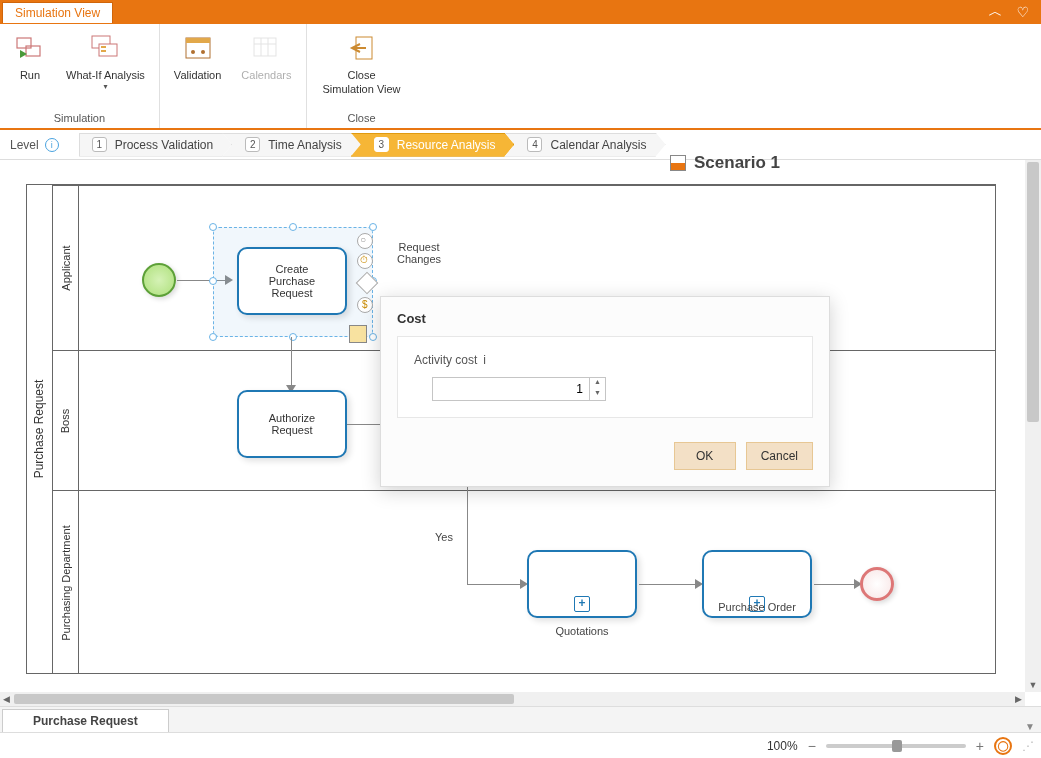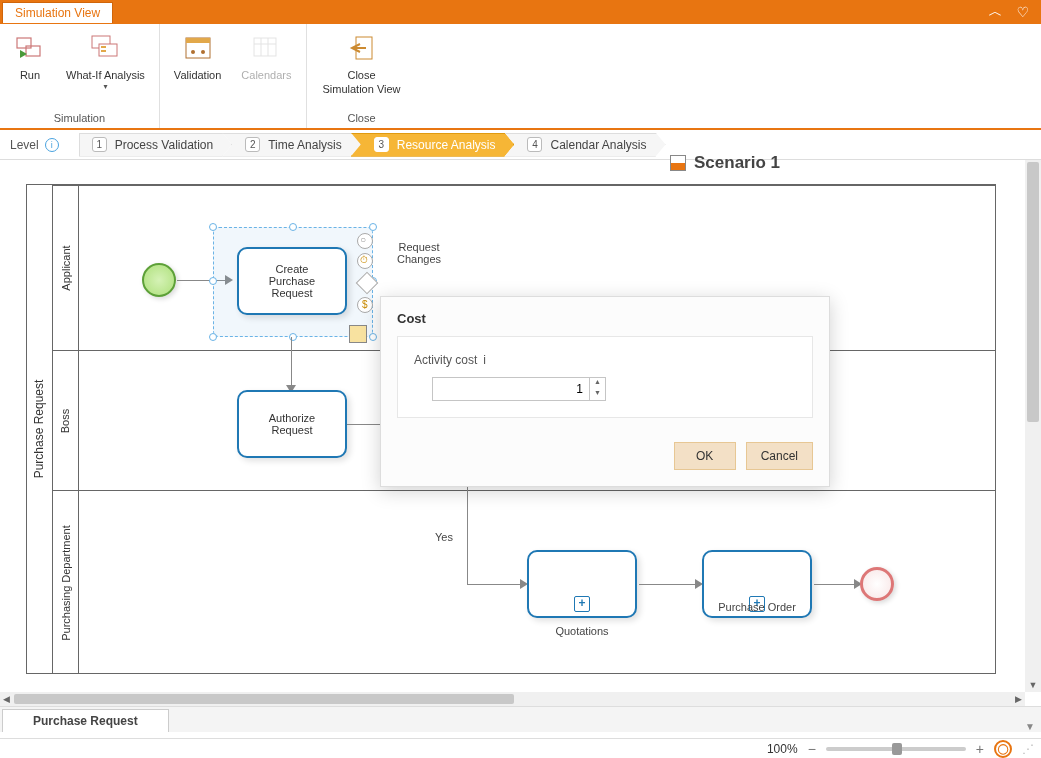--- a/index.html
+++ b/index.html
@@ -88,21 +88,21 @@
   .dialog .nud input { width:158px; height:24px; border:1px solid #c5c5c5; text-align:right; padding-right:6px; font-size:12px;}
   .dialog .nud .spin { width:16px; height:24px; border:1px solid #c5c5c5; border-left:none; display:flex; flex-direction:column;}
   .dialog .nud .spin div { flex:1; font-size:7px; text-align:center; color:#666; cursor:pointer;}
   .dialog .d-footer { padding:10px 16px 16px 0; display:flex; justify-content:flex-end; gap:10px;}
   .dlg-btn { min-width:62px; padding:6px 14px; background:#f3e0c6; border:1px solid #e7c794; font-size:12px; color:#333; cursor:pointer;}
 
   
   .doc-tabs { position:absolute; left:0; right:0; bottom:26px; height:26px; display:flex; align-items:flex-end; background:#f4f4f4; border-top:1px solid #ddd;}
   .doc-tab { background:#fff; border:1px solid #ccc; border-bottom:none; padding:4px 30px; font-size:12px; font-weight:600; color:#444; margin-left:2px;}
   .doc-tabs .drop { margin-left:auto; margin-right:6px; color:#888; font-size:10px;}
-  .statusbar { position:absolute; left:0; right:0; bottom:0; height:20px; border-top:1px solid #ddd; display:flex; align-items:center; justify-content:flex-end; padding:0 10px; gap:10px; background:#fff;}
+  .statusbar { position:absolute; left:0; right:0; bottom:0; height:26px; border-top:1px solid #ddd; display:flex; align-items:center; justify-content:flex-end; padding:0 10px; gap:10px; background:#fff;}
   .zoom-track { width:140px; height:4px; background:#ccc; position:relative; border-radius:2px;}
   .zoom-track .zthumb { position:absolute; top:-4px; left:66px; width:10px; height:12px; background:#999; border-radius:2px;}
   .zbtn { color:#777; font-size:14px; cursor:pointer;}
   .status-ic { width:18px; height:18px; border:2px solid #e87511; border-radius:50%; display:flex; align-items:center; justify-content:center; color:#e87511; font-size:10px; font-weight:bold;}
   .grip { font-size:12px; color:#bbb; letter-spacing:-3px;}
 
   svg.ri { width:32px; height:32px; }
 </style>
 </head>
 <body>

